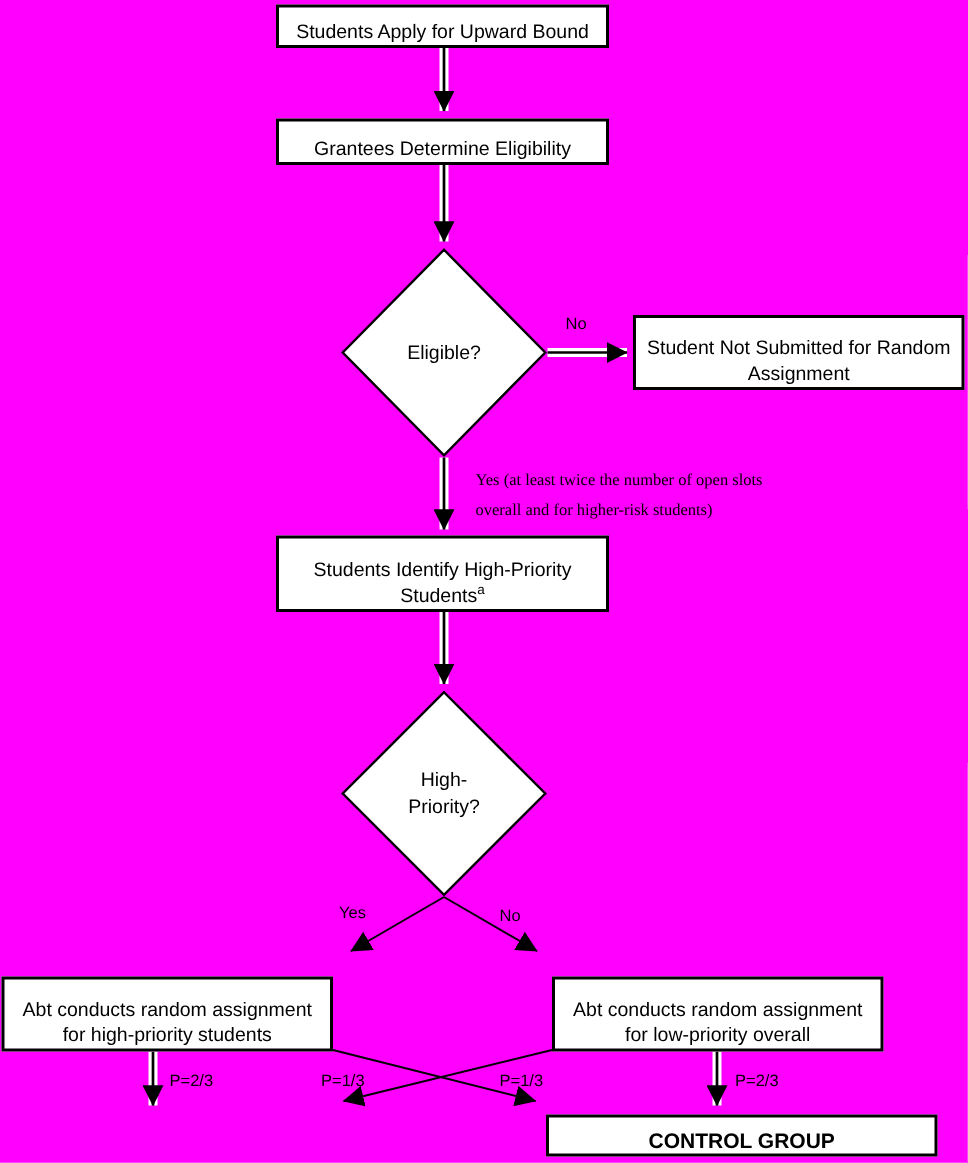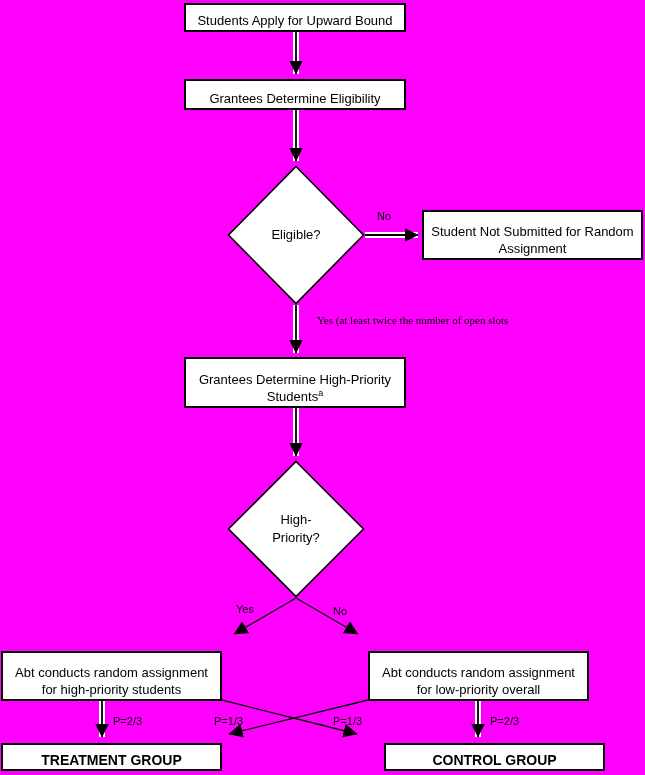--- a/index.html
+++ b/index.html
@@ -99,39 +99,36 @@
   <div class="box" style="left:184px; top:79px; width:222px; height:31px;">
     <span class="ln">Grantees Determine Eligibility</span>
   </div>
 
   <div class="box" style="left:422px; top:210px; width:221px; height:50px;">
     <span class="ln">Student Not Submitted for Random</span>
     <span class="ln">Assignment</span>
   </div>
 
   <div class="box" style="left:184px; top:357px; width:222px; height:51px;">
-    <span class="ln">Grantees Determine High-Priority</span>
+    <span class="ln">Students Identify High-Priority</span>
     <span class="ln"><span>Students</span><sup>a</sup></span>
   </div>
 
   <div class="box" style="left:1px; top:651px; width:221px; height:50px;">
     <span class="ln">Abt conducts random assignment</span>
     <span class="ln">for high-priority students</span>
   </div>
 
   <div class="box" style="left:368px; top:651px; width:221px; height:50px;">
     <span class="ln">Abt conducts random assignment</span>
     <span class="ln">for low-priority overall</span>
   </div>
 
-  <div class="box group-box" style="left:1px; top:743px; width:221px; height:28px;">
-    <span class="ln">TREATMENT GROUP</span>
-  </div>
 
-  <div class="box group-box" style="left:384px; top:743px; width:221px; height:28px;">
+  <div class="box group-box" style="left:364px; top:743px; width:261px; height:28px;">
     <span class="ln">CONTROL GROUP</span>
   </div>
 
   <div class="diamond" style="left:227px; top:165px; width:138px; height:140px;">
     <svg width="138" height="140">
       <polygon points="69,1.5 136.5,70 69,138.5 1.5,70"></polygon>
     </svg>
     <div class="dlabel">
       <span class="ln">Eligible?</span>
     </div>
@@ -144,23 +141,24 @@
     <div class="dlabel">
       <span class="ln">High-</span>
       <span class="ln">Priority?</span>
     </div>
   </div>
 
   <span class="elabel" style="left:377px; top:209px;">No</span>
 
   <div class="elabel" style="left:317px; top:310px;">
     <span class="ln">Yes (at least twice the number of open slots</span>
+    <span class="ln">overall and for higher-risk students)</span>
   </div>
 
-  <span class="elabel" style="left:236px; top:602px;">Yes</span>
+  <span class="elabel" style="left:226px; top:602px;">Yes</span>
 
   <span class="elabel" style="left:333px; top:604px;">No</span>
 
   <span class="elabel" style="left:113px; top:714px;">P=2/3</span>
 
   <span class="elabel" style="left:214px; top:714px;">P=1/3</span>
 
   <span class="elabel" style="left:333px; top:714px;">P=1/3</span>
 
   <span class="elabel" style="left:490px; top:714px;">P=2/3</span>

